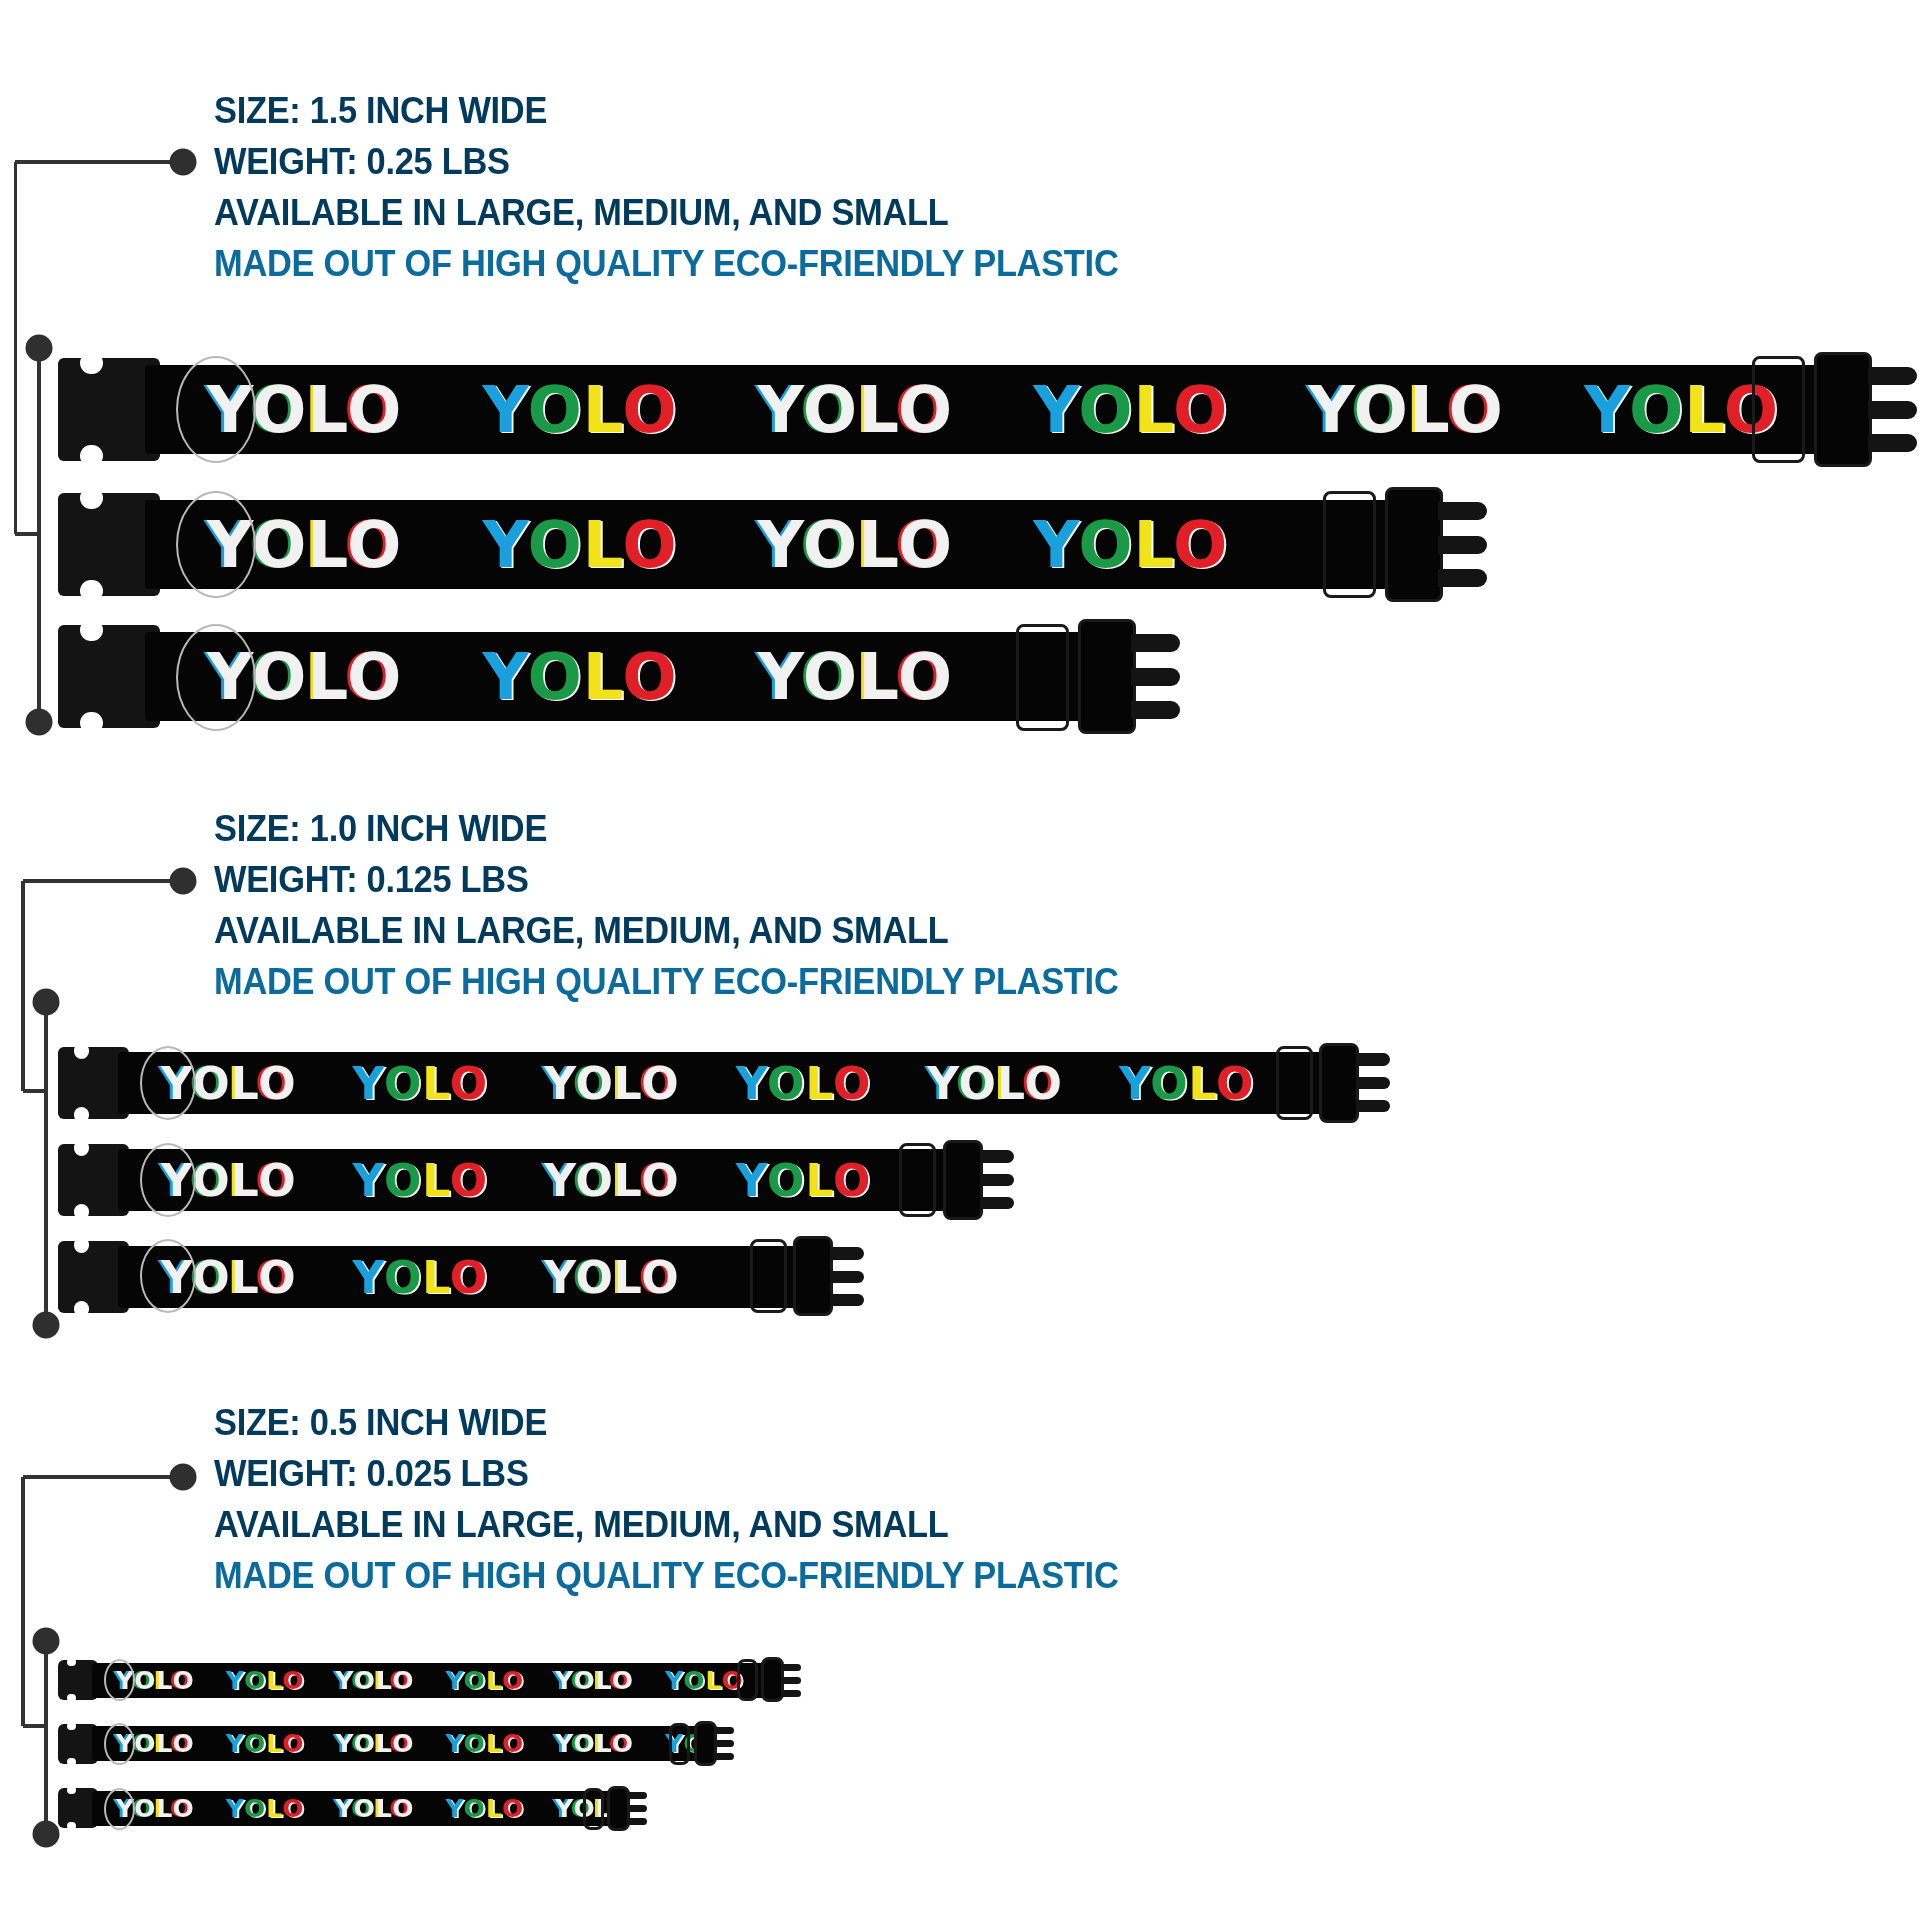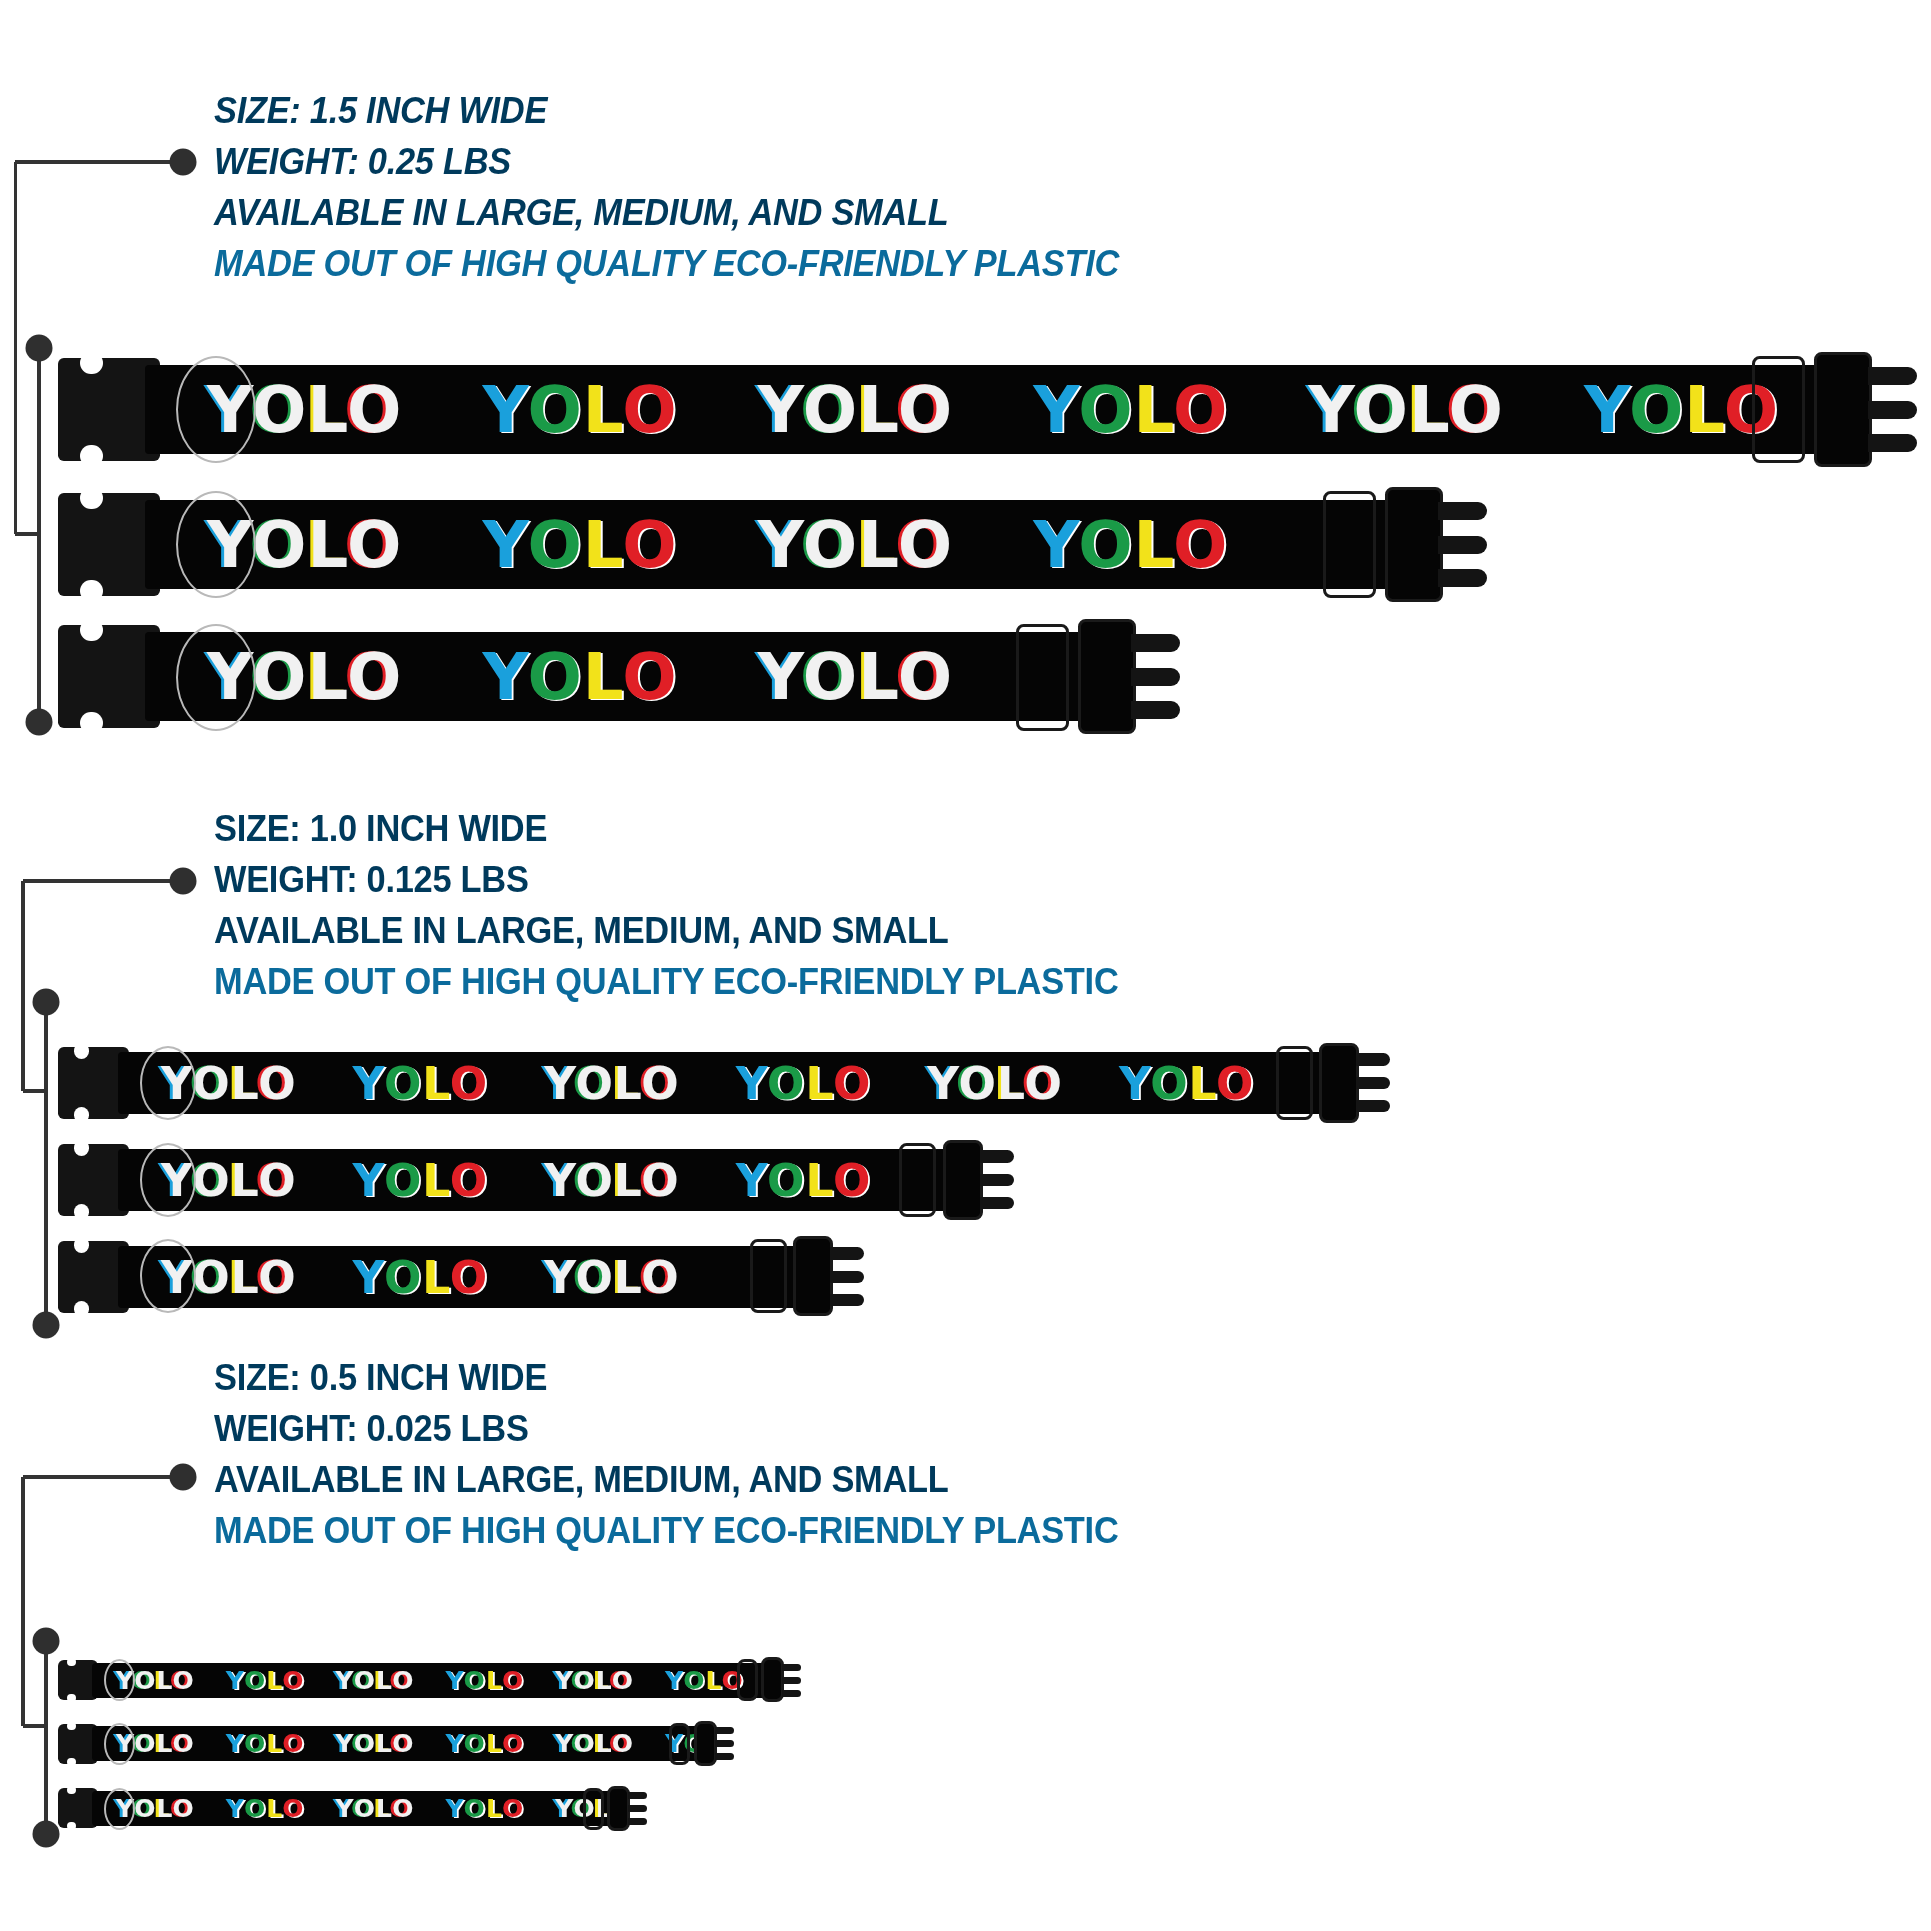--- a/index.html
+++ b/index.html
@@ -29,21 +29,21 @@
   .w-color b:nth-child(2){color:#1a9a47;}
   .w-color b:nth-child(3){color:#f2e21a;}
   .w-color b:nth-child(4){color:#e01f26;}
   .w-color b{text-shadow:1.9px 1px 0 #fff;}
 </style>
 </head>
 <body>
 
 <div id="root">
     <div style="position: absolute; left: 0px; top: 0px;">
-      <div class="spec" style="top: 85px; font-style: italic;">
+      <div class="spec" style="top: 85px;">
         <span class="line">SIZE: 1.5 INCH WIDE</span>
         <span class="line">WEIGHT: 0.25 LBS</span>
         <span class="line">AVAILABLE IN LARGE, MEDIUM, AND SMALL</span>
         <span class="line blue">MADE OUT OF HIGH QUALITY ECO-FRIENDLY PLASTIC</span>
       </div>
       <div class="hline" style="left: 15.4px; top: 160px; width: 168px; height: 3.9px;"></div>
       <div class="vline" style="left: 13.5px; top: 162px; width: 3.9px; height: 372px;"></div>
       <div class="hline" style="left: 15.4px; top: 532px; width: 23px; height: 3.9px;"></div>
       <div class="vline" style="left: 37px; top: 348px; width: 3.9px; height: 375px;"></div>
       <div class="dot" style="left: 183px; top: 162px;"></div>
@@ -175,21 +175,21 @@
         <div class="keeper" style="left: 750px; top: 1239px; width: 37px; height: 74px;"></div>
         <div class="keeper" style="left: 793px; top: 1236px; width: 40px; height: 80px; background: rgb(5, 5, 5);"></div>
         <div class="prongs" style="left: 830px; top: 1246px; width: 34px; height: 62px;">
           <span style="top: 1.2px; width: 34px; height: 12.4px;"></span>
           <span style="top: 25px; width: 34px; height: 12.4px;"></span>
           <span style="top: 48px; width: 34px; height: 12.4px;"></span>
         </div>
       </div>
     </div>
     <div style="position: absolute; left: 0px; top: 0px;">
-      <div class="spec" style="top: 1352px;">
+      <div class="spec" style="top: 1397px;">
         <span class="line">SIZE: 0.5 INCH WIDE</span>
         <span class="line">WEIGHT: 0.025 LBS</span>
         <span class="line">AVAILABLE IN LARGE, MEDIUM, AND SMALL</span>
         <span class="line blue">MADE OUT OF HIGH QUALITY ECO-FRIENDLY PLASTIC</span>
       </div>
       <div class="hline" style="left: 23px; top: 1475px; width: 160px; height: 3.9px;"></div>
       <div class="vline" style="left: 21px; top: 1477px; width: 3.9px; height: 249px;"></div>
       <div class="hline" style="left: 23px; top: 1724px; width: 23px; height: 3.9px;"></div>
       <div class="vline" style="left: 44px; top: 1641px; width: 3.9px; height: 193px;"></div>
       <div class="dot" style="left: 183px; top: 1477px;"></div>

